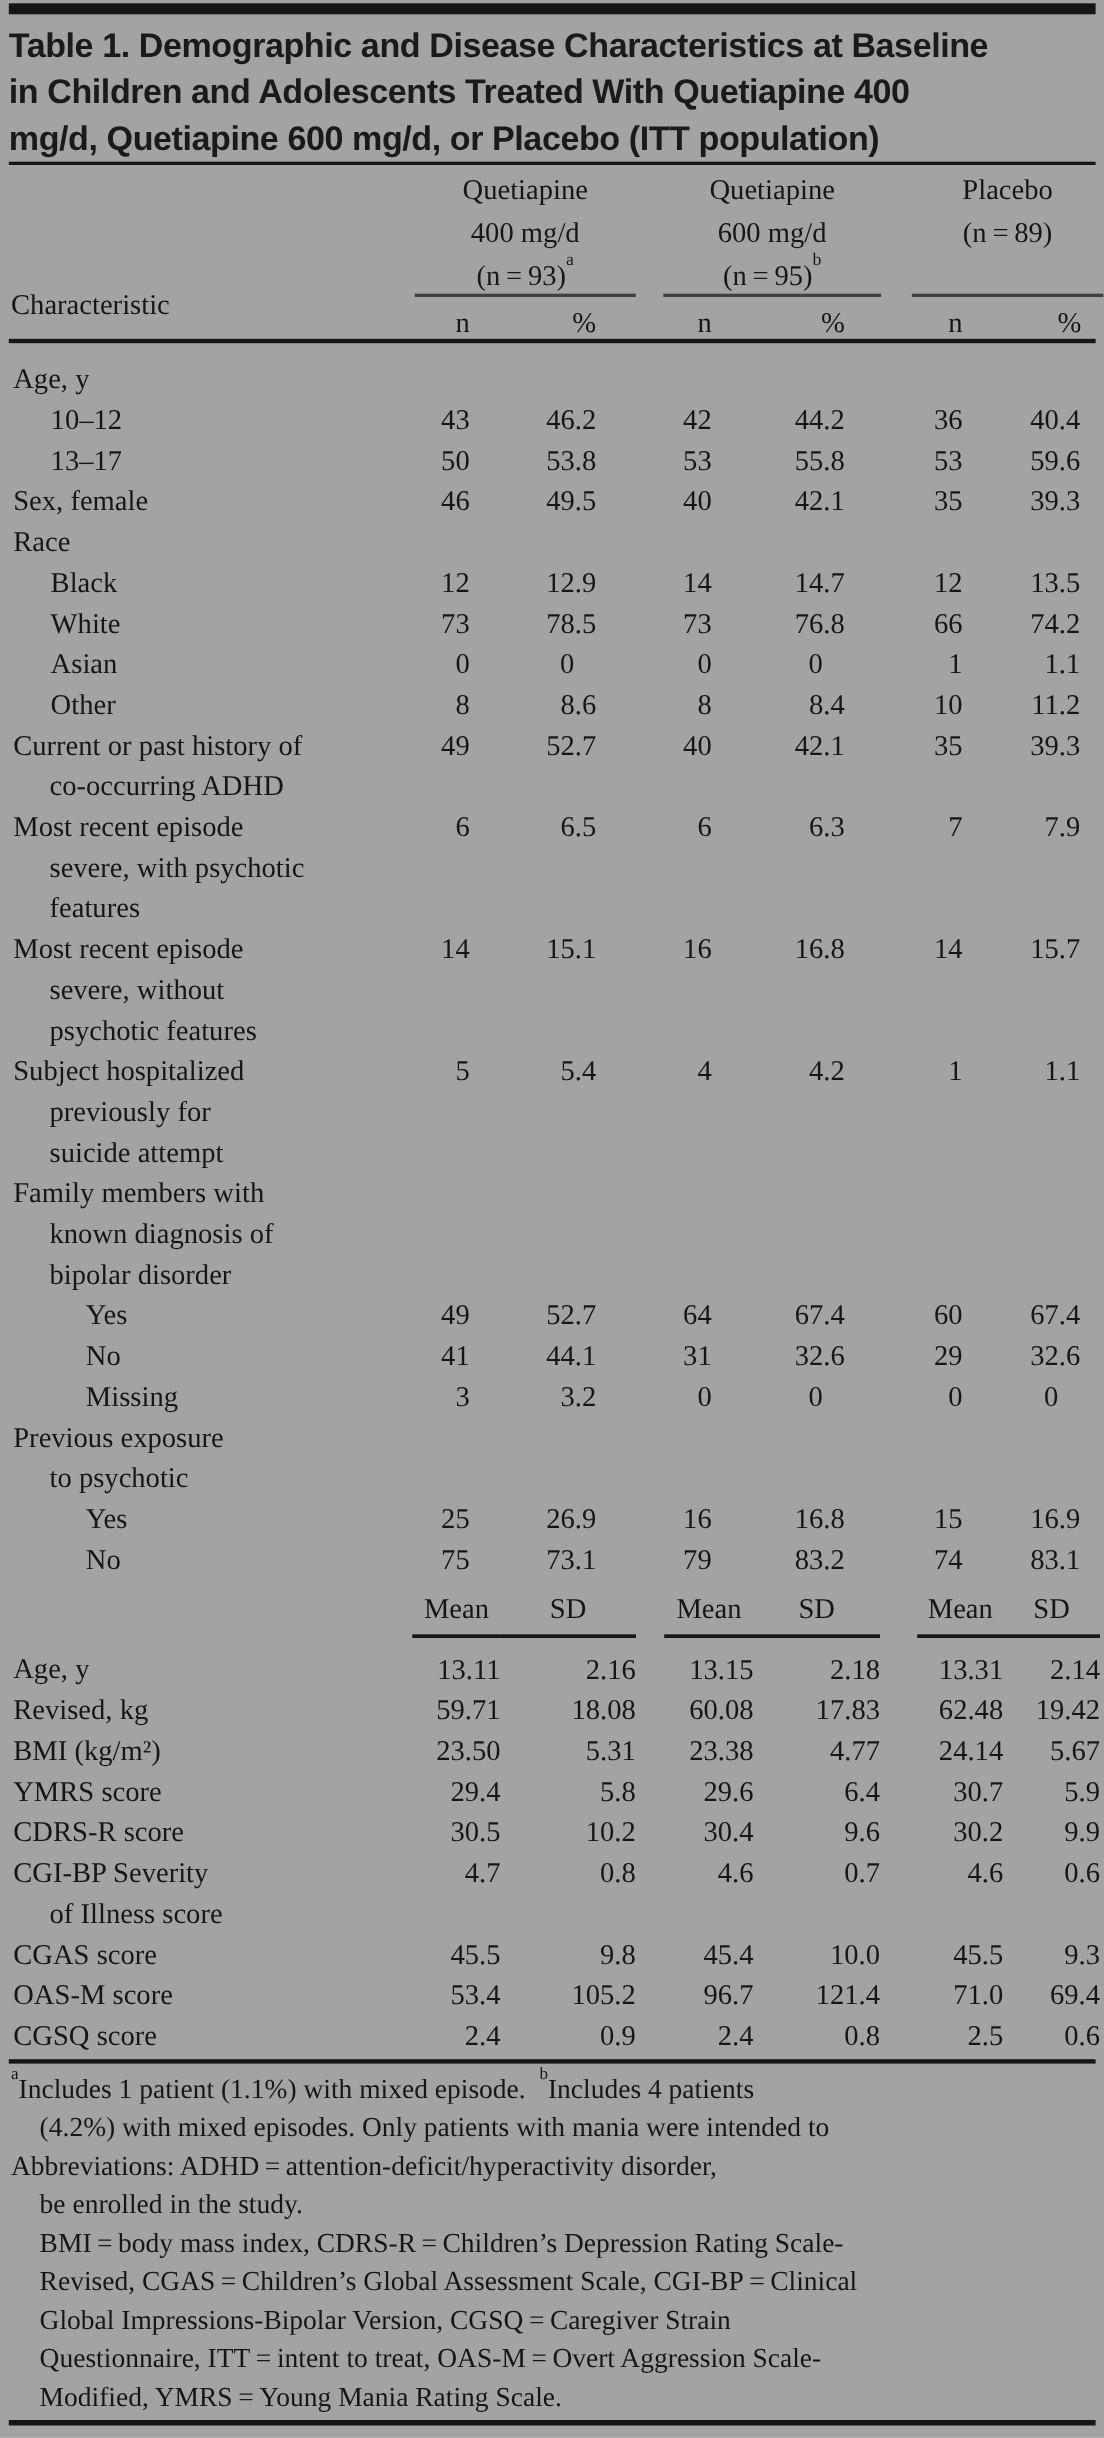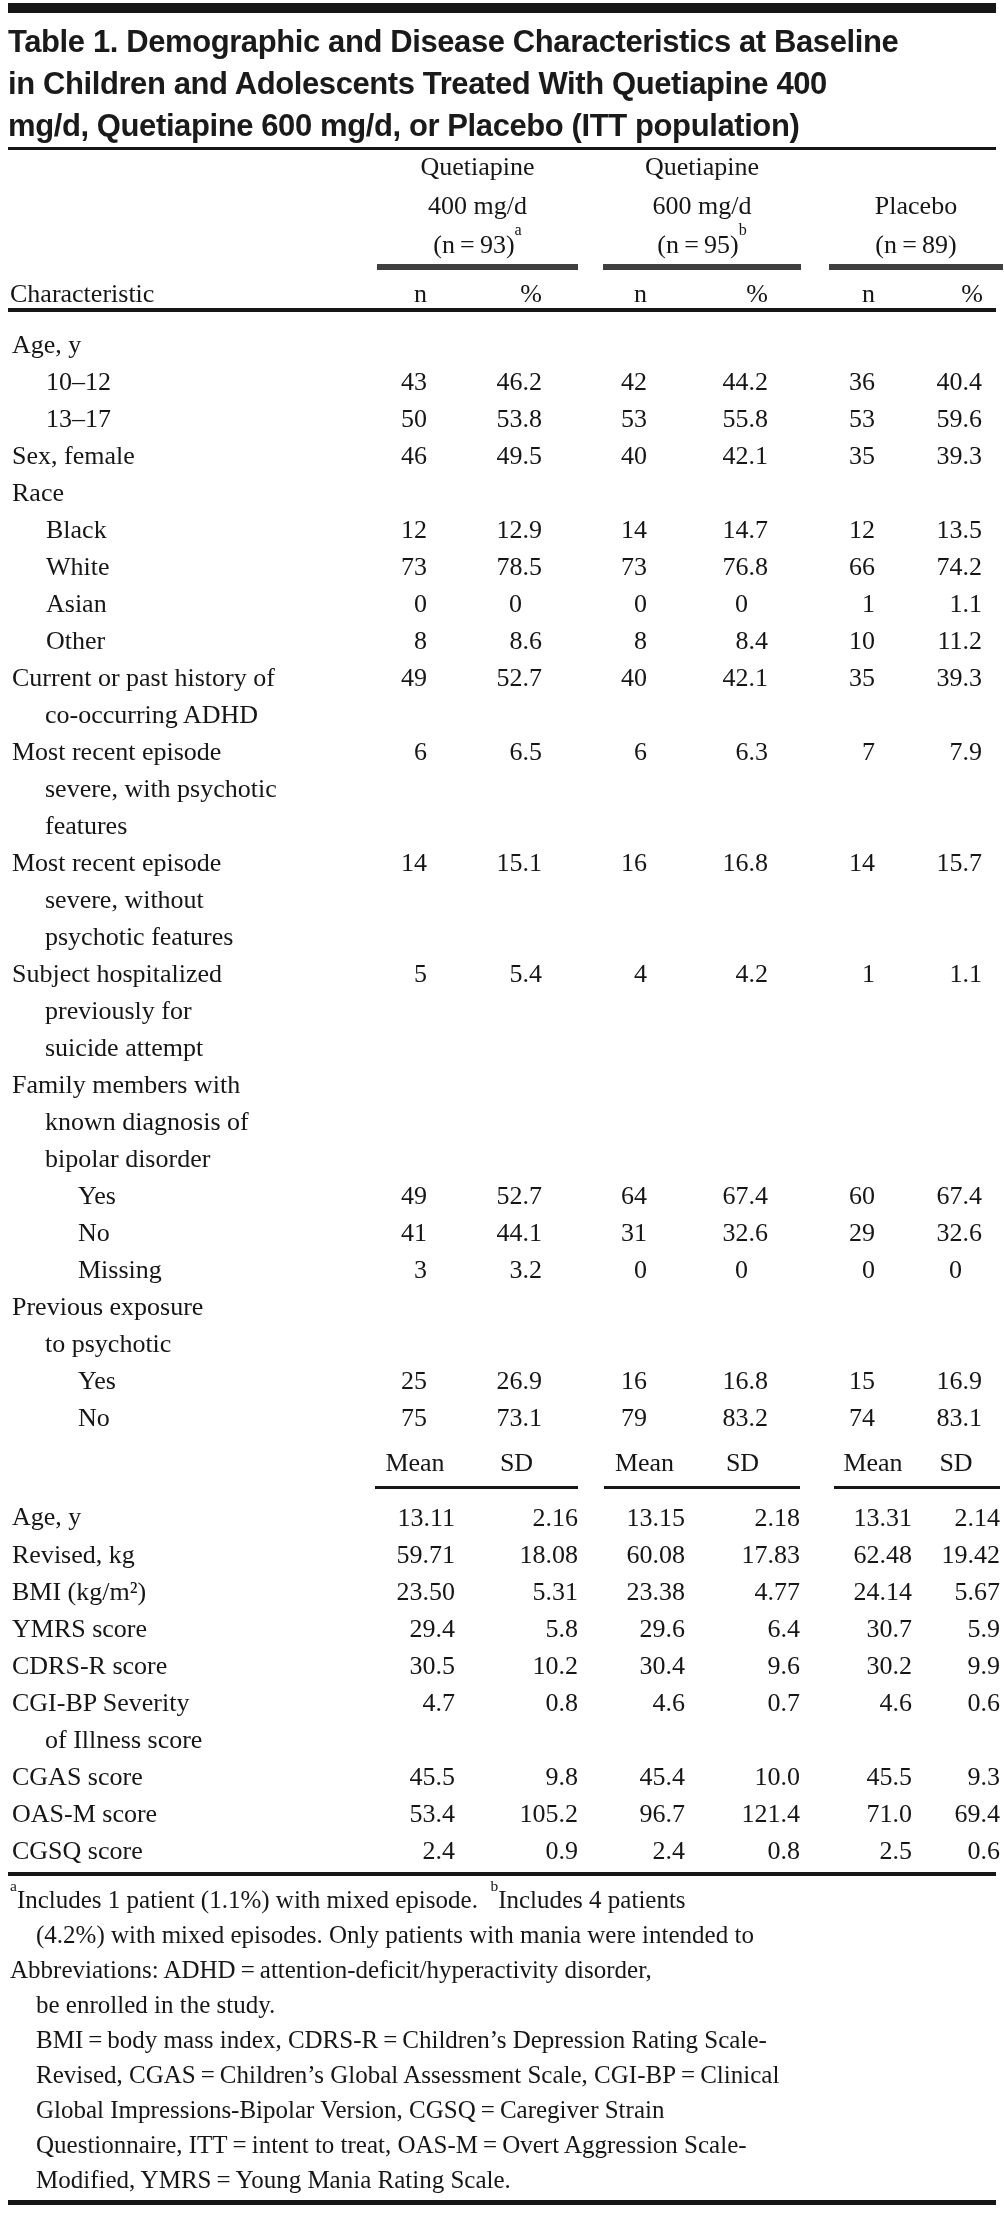--- a/index.html
+++ b/index.html
@@ -1,41 +1,41 @@
 <!DOCTYPE html>
 <html><head>
 <meta charset="utf-8">
 <style>
   html,body { margin:0; padding:0; }
   body { background:#e8e8e8; }
   .page {
     position:relative; width:1004px; height:2216px; margin:0 auto;
-    background:#ffffff; overflow:hidden; box-sizing:border-box;
+    background:#a3a3a3; overflow:hidden; box-sizing:border-box;
     font-family:"Liberation Serif", serif; color:#161616;
   }
   .rule { background:#161616; margin-left:8px; margin-right:8px; }
   .topbar { height:10px; margin-top:3px; }
   .title {
     margin:8px 8px 0 8px;
     font-family:"Liberation Sans", sans-serif; font-weight:bold;
     font-size:31px; line-height:42px; letter-spacing:-0.4px; color:#1a1a1a;
   }
   .title-line { white-space:nowrap; }
   .title-rule { height:3px; }
 
   
   .ahead { position:relative; height:164px; }
   .gbox {
     position:absolute; top:3px; height:117px; box-sizing:border-box;
-    display:flex; flex-direction:column; justify-content:flex-end;
-    border-bottom:6px solid #404040; text-align:center;
+    display:flex; flex-direction:column; justify-content:flex-start;
+    border-bottom:3px solid #404040; text-align:center;
     font-size:26px;
   }
   .gline { line-height:39px; white-space:nowrap; }
-  .char-label { position:absolute; left:10px; top:129px; font-size:26px; line-height:30px; }
+  .char-label { position:absolute; left:10px; top:112px; font-size:26px; line-height:30px; }
   .chead { position:absolute; top:129px; width:44px; text-align:right; font-size:26px; line-height:30px; }
   .ahead-rule { position:absolute; left:8px; right:8px; top:158px; height:4px; background:#161616; }
 
   
   table { border-collapse:collapse; table-layout:fixed; margin-left:8px; }
   .tblA { width:988px; }
   .tblB { width:992px; margin-top:10px; }
   td, th { padding:0; font-size:26px; line-height:37px; vertical-align:top; font-weight:normal; }
   td.stub { text-align:left; }
   td.v { text-align:right; }

